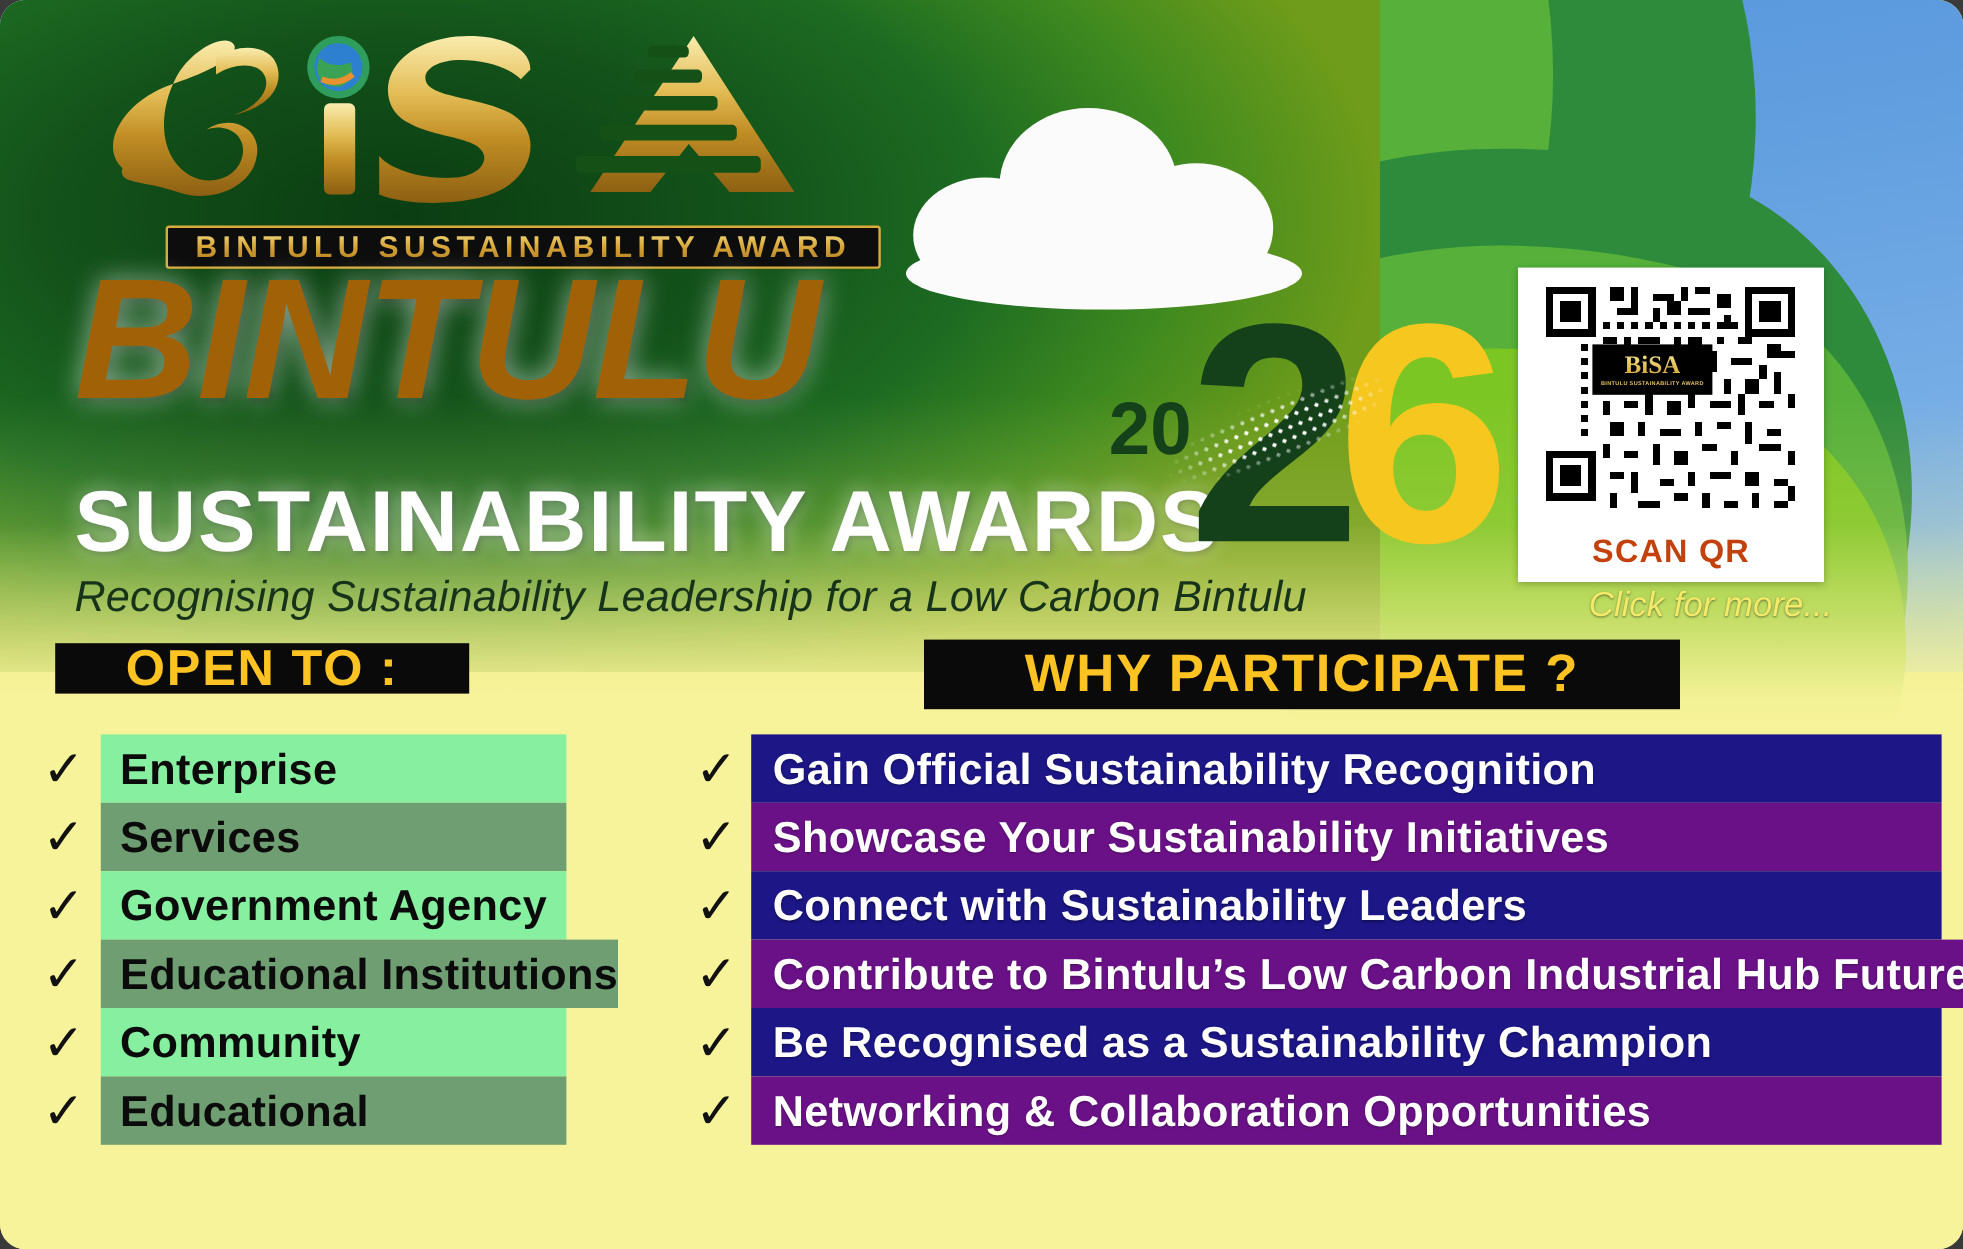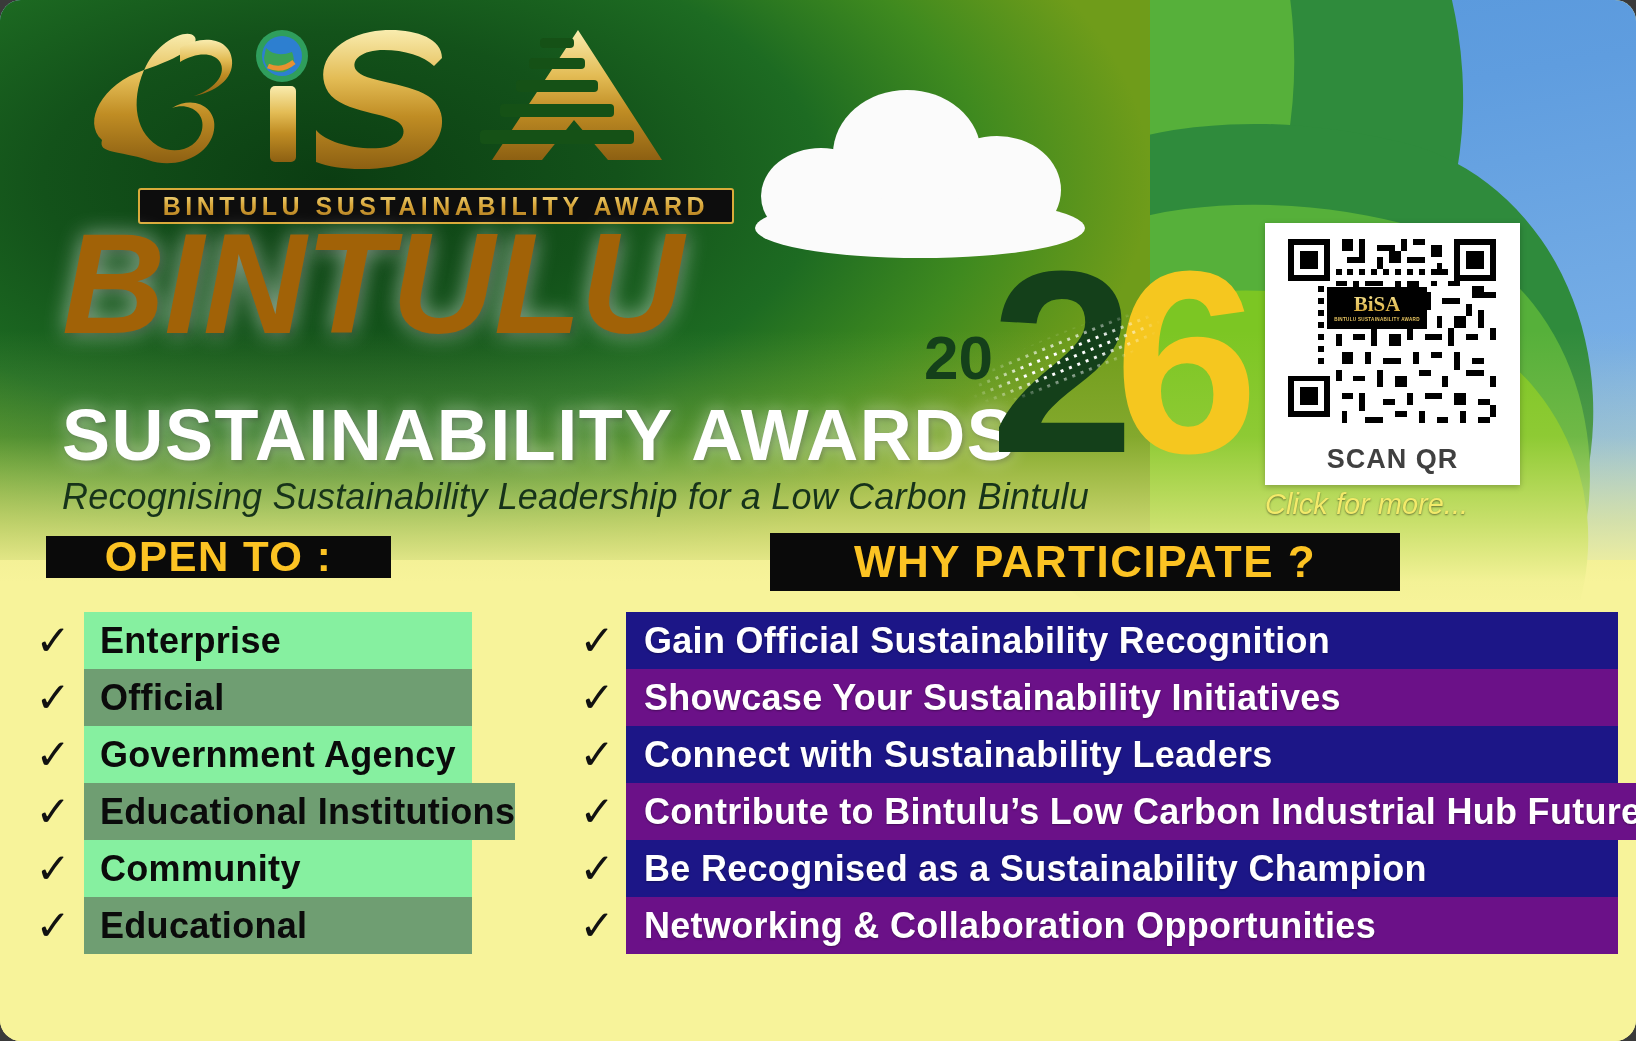--- a/index.html
+++ b/index.html
@@ -232,27 +232,27 @@
   }
   .qr-logo-sub {
     font-size: 4.6px; letter-spacing: 0.3px; color: #e8c560;
     font-weight: bold; margin-top: 2px;
     font-family: "Liberation Sans", sans-serif;
   }
   .qr-label {
     position: absolute; left: 0; bottom: 10px; width: 255px;
     text-align: center;
     font-weight: bold; font-size: 27px;
-    color: #404040; letter-spacing: 1px;
+    color: #c2410c; letter-spacing: 1px;
     font-family: "Liberation Sans", sans-serif;
   }
   .qr-click {
     position: absolute;
     left: 1265px; top: 488px; width: 262px;
-    text-align: left;
+    text-align: right;
     font-style: italic;
     font-size: 29px;
     color: #f3ea6a;
     text-shadow: 0 1px 2px rgba(0,0,0,0.5);
     font-family: "Liberation Sans", sans-serif;
   }
 
   
   .sec-header {
     position: absolute;
@@ -533,21 +533,21 @@
       <div class="row-bar">
         <span class="row-label">Enterprise</span>
       </div>
     </div>
 
     <div class="list-row row-odd">
       <div class="check-cell">
         <span class="check-icon">✓</span>
       </div>
       <div class="row-bar">
-        <span class="row-label">Official</span>
+        <span class="row-label">Services</span>
       </div>
     </div>
 
     <div class="list-row row-even">
       <div class="check-cell">
         <span class="check-icon">✓</span>
       </div>
       <div class="row-bar">
         <span class="row-label">Government Agency</span>
       </div>

